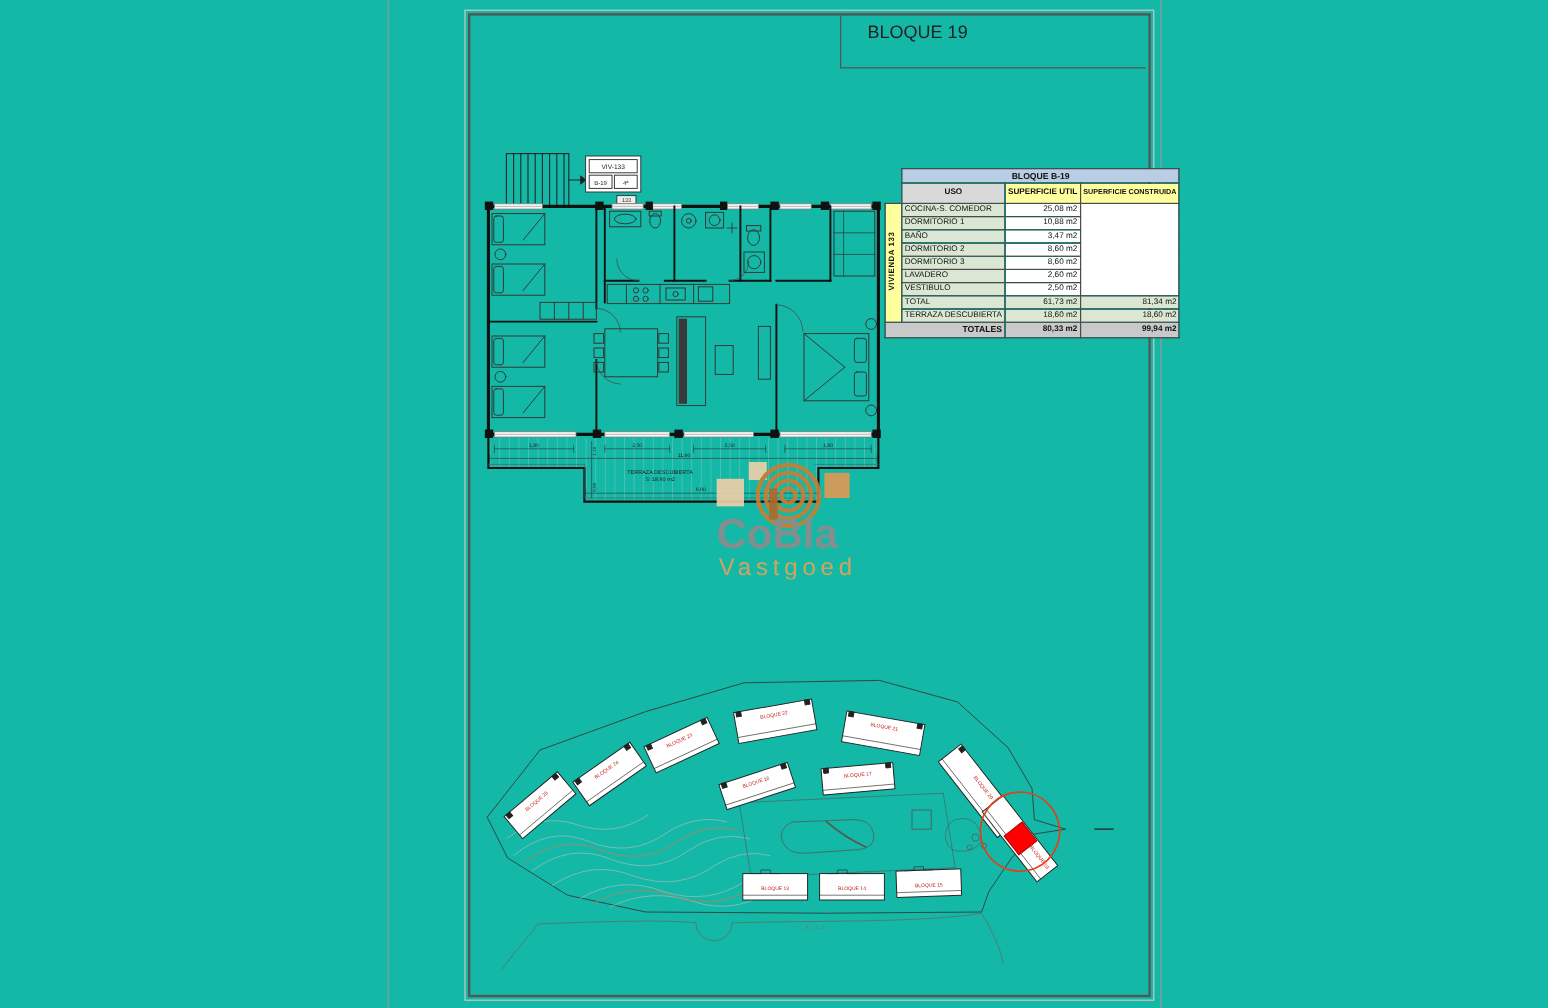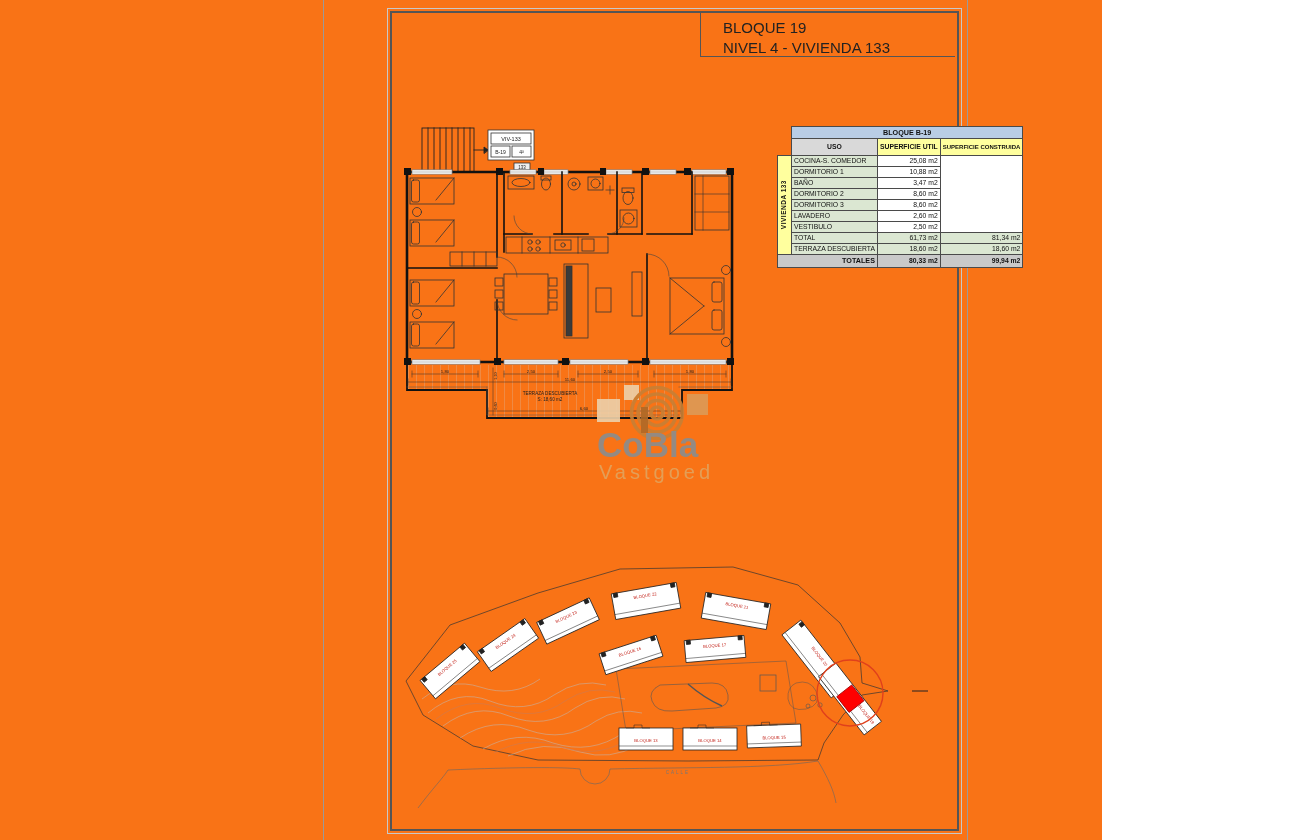--- a/index.html
+++ b/index.html
@@ -1,26 +1,26 @@
 <!DOCTYPE html>
 <html><head>
 <meta charset="utf-8">
 <style>
   html,body{margin:0;padding:0;background:#fff;}
-  #canvas{position:relative;width:1102px;height:840px;background:#f97316;overflow:hidden;
+  #canvas{position:relative;width:1290px;height:840px;background:#14b8a6;overflow:hidden;
           font-family:"Liberation Sans",sans-serif;color:#1a1a1a;}
   .paper-edge{position:absolute;top:0;height:840px;width:0;border-left:1px solid #9a9a9a;}
   #frame{position:absolute;left:390px;top:11px;width:565px;height:816px;
          border:2px solid #555;outline:1px solid #c8c8c8;outline-offset:2px;background:transparent;}
   #title-block{position:absolute;left:700px;top:13px;width:255px;height:44px;
                border-left:1.5px solid #555;border-bottom:1.5px solid #555;
                padding:5px 0 0 22px;box-sizing:border-box;font-size:15px;line-height:1.3;color:#222;}
   
-  #area-table{position:absolute;left:737px;top:126px;border-collapse:collapse;table-layout:fixed;
-              font-size:6.8px;line-height:1;color:#111;margin-left:40px;}
+  #area-table{position:absolute;left:737px;top:140px;border-collapse:collapse;table-layout:fixed;
+              font-size:6.8px;line-height:1;color:#111;}
   #area-table td{border:1px solid #4a4a4a;padding:0 2px;height:10px;overflow:hidden;white-space:nowrap;}
   #area-table td.nob{border:none;background:transparent;}
   .hblue{background:#b9cde5;text-align:center;font-weight:bold;font-size:7.2px;}
   .hgray{background:#d9d9d9;text-align:center;font-weight:bold;}
   .hyel{background:#ffff9e;text-align:center;font-weight:bold;}
   .hyel2{background:#ffff9e;text-align:center;font-weight:bold;font-size:6px;line-height:1.05;white-space:normal;}
   .uso{background:#dbe7d2;}
   .val{background:#ffffff;text-align:right;}
   .grn{background:#dbe7d2;}
   .grnval{background:#dbe7d2;text-align:right;}
@@ -39,21 +39,20 @@
 
 <div id="canvas">
 
   <div class="paper-edge" style="left:323px"></div>
   <div class="paper-edge" style="left:967px"></div>
 
   <div id="frame"></div>
 
   <div id="title-block">
     <div>BLOQUE 19</div>
-    <div>NIVEL 4 - VIVIENDA 133</div>
   </div>
 
   <table id="area-table">
     <colgroup>
         <col style="width:14px">
         <col style="width:80px">
         <col style="width:60px">
         <col style="width:62px">
       </colgroup>
     <tbody>

